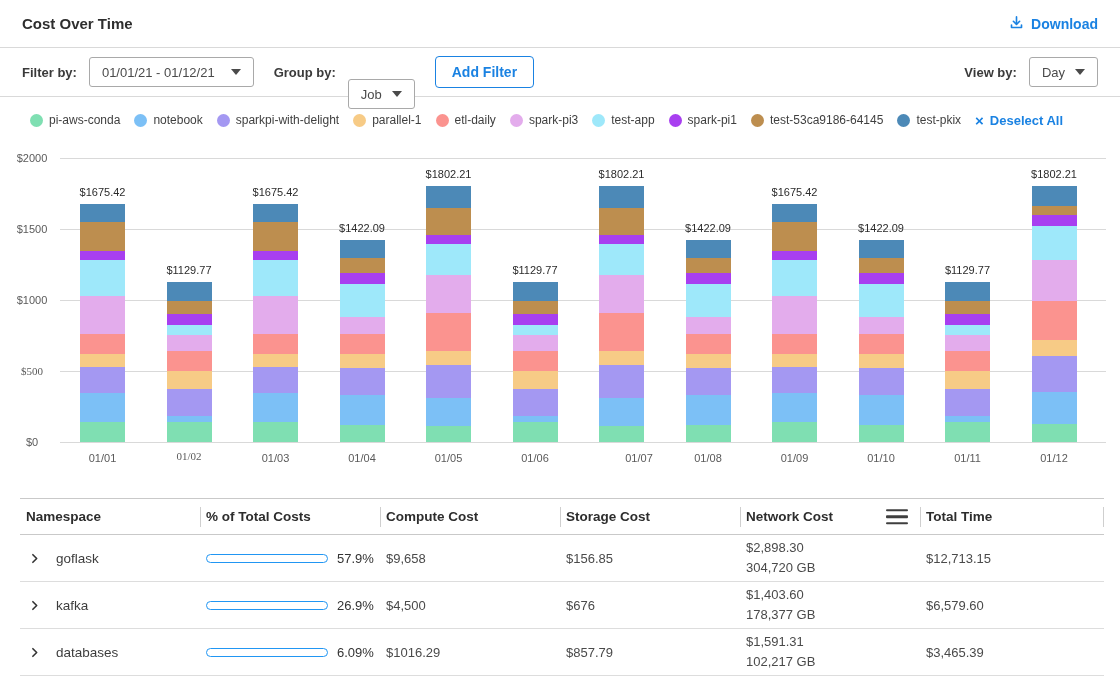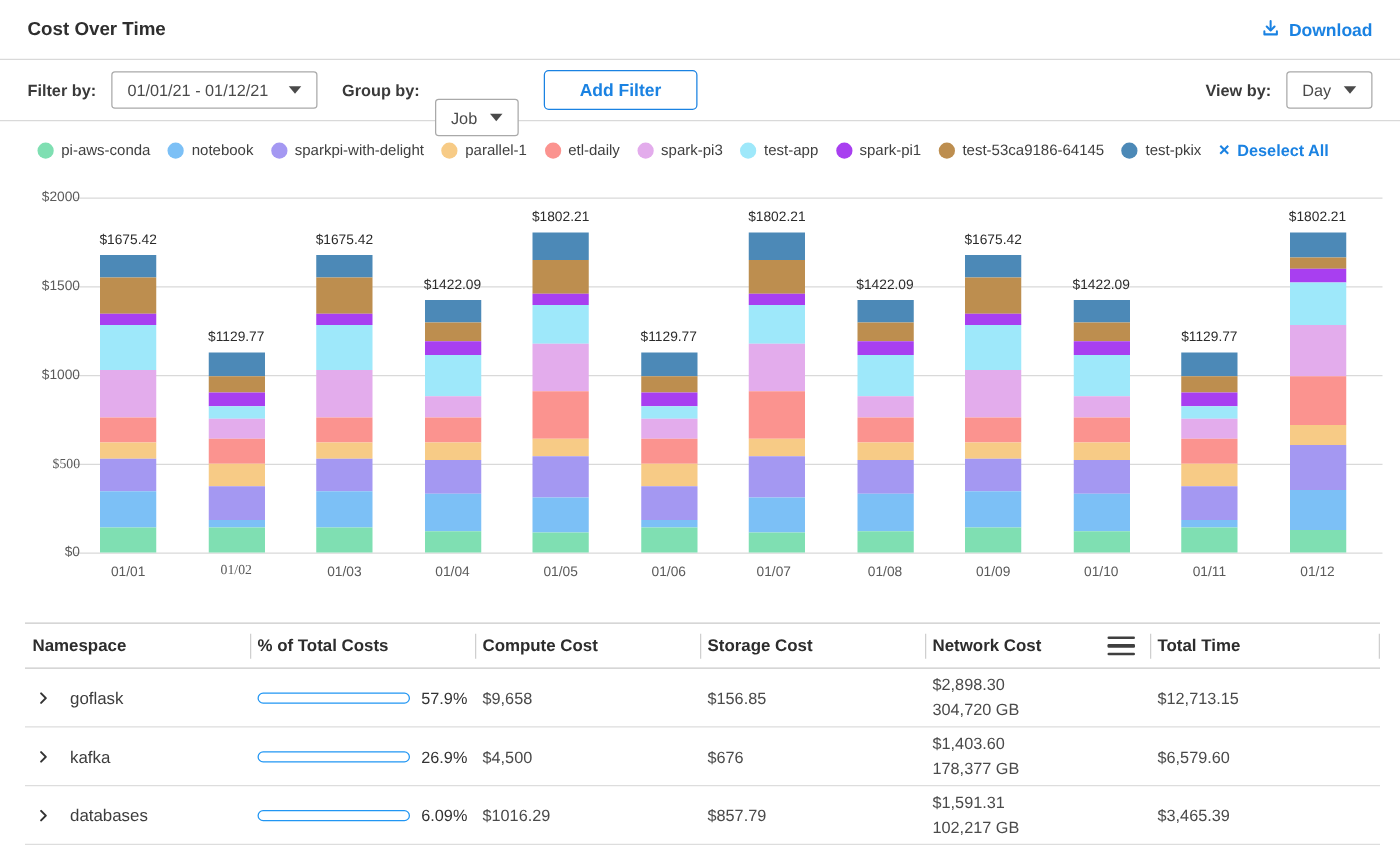--- a/index.html
+++ b/index.html
@@ -18,39 +18,39 @@
 
   
   .filter-bar { height:49px; display:flex; align-items:center; gap:12px;
                 padding:0 22px; border-bottom:1px solid #d9d9d9; }
   .ctl-label { font-size:13px; font-weight:bold; color:#3a3a3a; }
   .selectbox { height:30px; background:#fff; border:1px solid #a9a9a9; border-radius:3px;
                display:flex; align-items:center; gap:16px; padding:0 12px;
                font-size:13px; color:#4a4a4a; cursor:pointer; }
   .caret { width:0; height:0; border-left:5px solid transparent;
            border-right:5px solid transparent; border-top:6px solid #4a4a4a; }
-  .add-filter-btn { margin-left:8px; height:32px; padding:0 28px; background:#fff;
+  .add-filter-btn { margin-left:8px; height:32px; padding:0 16px; background:#fff;
                     border:1px solid #1a82e2; border-radius:4px; color:#1a82e2;
                     font-size:14px; font-weight:bold; cursor:pointer; font-family:inherit; }
   .fb-spacer { flex:1; }
 
   
   .legend-row { height:46px; display:flex; align-items:center; gap:14px;
                 padding:0 80px 0 30px; white-space:nowrap; }
   .legend-item { display:flex; align-items:center; gap:6px; font-size:12px;
                  color:#3f3f3f; cursor:pointer; }
   .legend-dot { width:13px; height:13px; border-radius:50%; flex:none; }
   .deselect-all { margin-left:auto; display:flex; align-items:center; gap:6px;
                   color:#1a82e2; font-size:13px; font-weight:bold; cursor:pointer; }
   .deselect-x { font-size:15px; font-weight:bold; line-height:1; }
 
   
   .chart { position:relative; height:330px; }
   .gridline { position:absolute; left:60px; width:1046px; height:1px; background:#d9d9d9; }
-  .ytick { position:absolute; left:0; width:64px; text-align:right;
+  .ytick { position:absolute; left:0; width:64px; text-align:center;
            font-size:11px; color:#5a5a5a; }
   .xtick { position:absolute; width:70px; text-align:center; font-size:11px; color:#5a5a5a; }
   .bar-total { position:absolute; width:90px; text-align:center;
                font-size:11px; color:#2b2b2b; }
   .bar { position:absolute; width:45px; display:flex;
          flex-direction:column-reverse; cursor:pointer; }
   .bar-seg { width:100%; }
 
   
   .cost-table { margin:25px 16px 0 20px; border-top:1px solid #c9c9c9; }
@@ -263,21 +263,21 @@
       <div class="bar-seg" style="height: 13.0395%; background: rgb(164, 152, 242);"></div>
       <div class="bar-seg" style="height: 5.32679%; background: rgb(247, 203, 134);"></div>
       <div class="bar-seg" style="height: 14.8151%; background: rgb(251, 147, 143);"></div>
       <div class="bar-seg" style="height: 14.7042%; background: rgb(227, 172, 236);"></div>
       <div class="bar-seg" style="height: 12.3737%; background: rgb(158, 232, 250);"></div>
       <div class="bar-seg" style="height: 3.49571%; background: rgb(168, 63, 240);"></div>
       <div class="bar-seg" style="height: 10.4316%; background: rgb(189, 142, 79);"></div>
       <div class="bar-seg" style="height: 8.6122%; background: rgb(76, 137, 183);"></div>
     </div>
     <div class="bar-total" style="left: 576.5px; top: 25.0862px;">$1802.21</div>
-    <div class="xtick" style="left: 584px; top: 309px;">01/07</div>
+    <div class="xtick" style="left: 604px; top: 309px;">01/07</div>
     <div class="bar" style="left: 685.5px; top: 97.0632px; height: 201.937px;">
       <div class="bar-seg" style="height: 8.57892%; background: rgb(127, 223, 178);"></div>
       <div class="bar-seg" style="height: 14.6264%; background: rgb(124, 192, 246);"></div>
       <div class="bar-seg" style="height: 13.6419%; background: rgb(164, 152, 242);"></div>
       <div class="bar-seg" style="height: 6.89127%; background: rgb(247, 203, 134);"></div>
       <div class="bar-seg" style="height: 9.77435%; background: rgb(251, 147, 143);"></div>
       <div class="bar-seg" style="height: 8.57892%; background: rgb(227, 172, 236);"></div>
       <div class="bar-seg" style="height: 16.314%; background: rgb(158, 232, 250);"></div>
       <div class="bar-seg" style="height: 5.34425%; background: rgb(168, 63, 240);"></div>
       <div class="bar-seg" style="height: 7.24286%; background: rgb(189, 142, 79);"></div>

